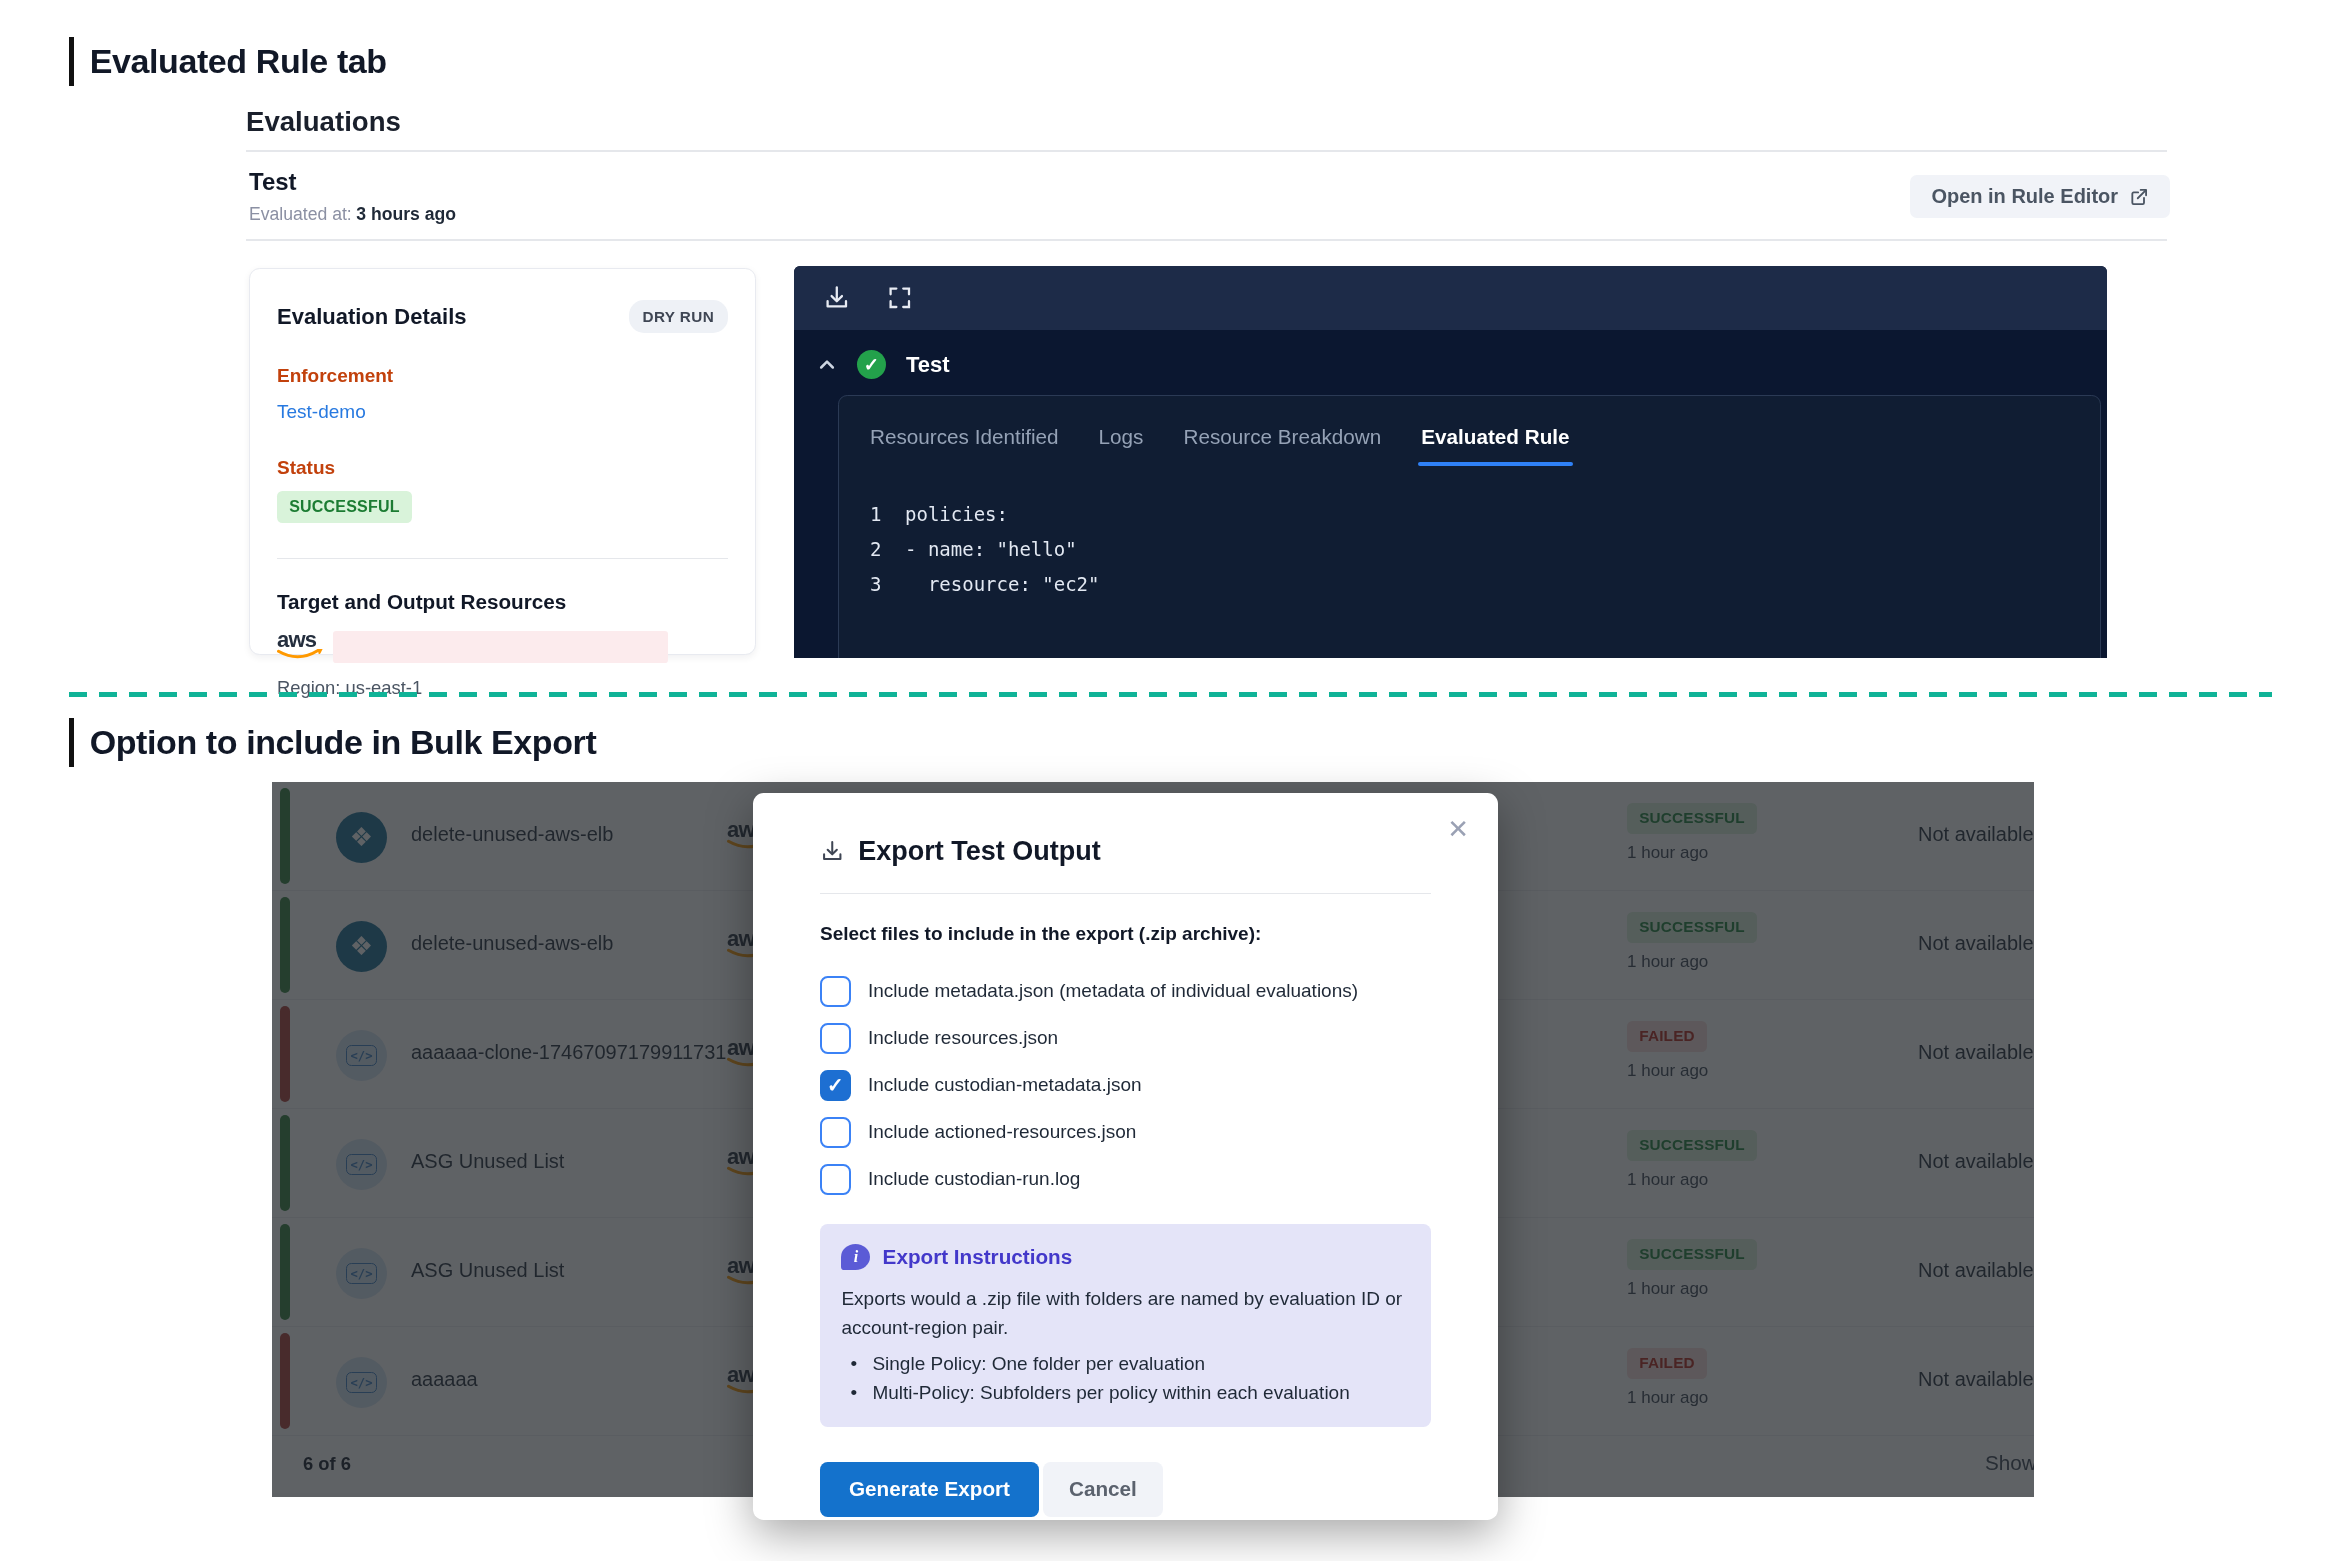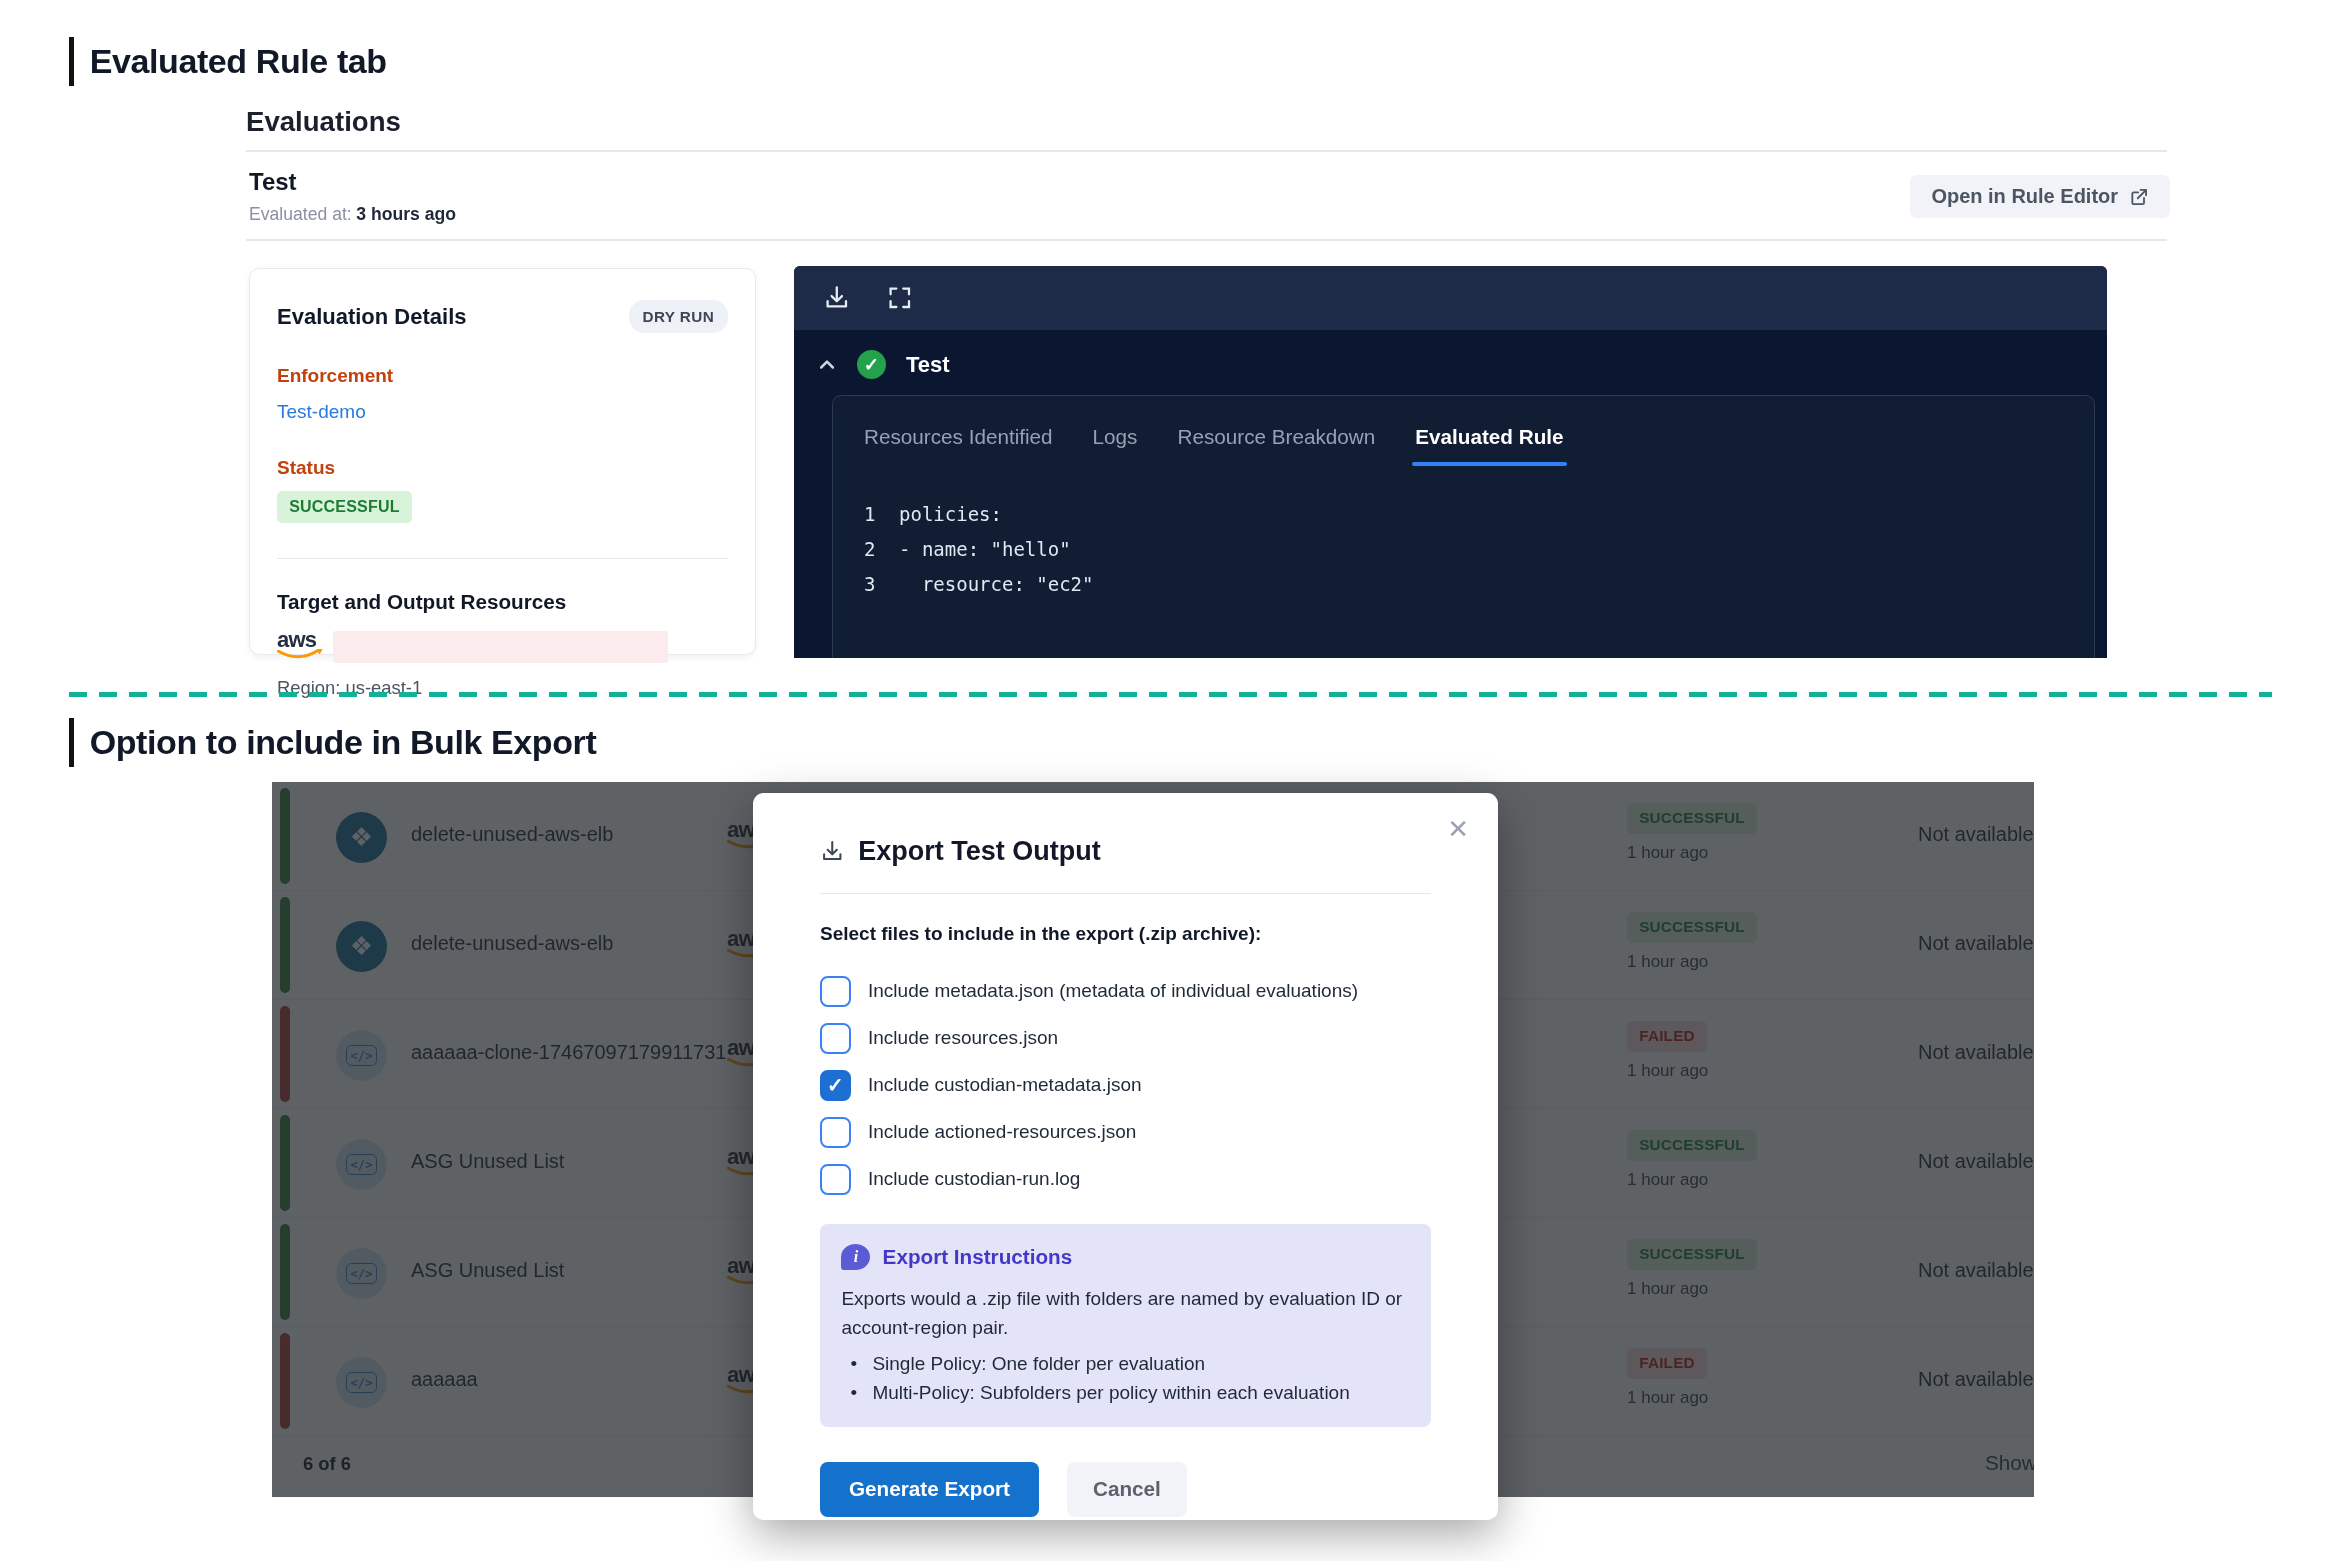--- a/index.html
+++ b/index.html
@@ -47,21 +47,21 @@
   
   .viewer { position:absolute; left:794px; top:266px; width:1313px; height:392px;
     background:#0b1730; border-radius:6.1px 6.1px 0 0; overflow:hidden; }
   .viewer-toolbar { height:64px; background:#1d2b48; display:flex; align-items:center; gap:35px; padding:0 29px; }
   .tool-icon { width:27.6px; height:27.6px; color:#e7ebf3; cursor:pointer; }
   .viewer-runrow { display:flex; align-items:center; gap:20px; padding:20px 23px 15.3px 23px; }
   .chev { width:20px; height:20px; color:#cdd5e1; cursor:pointer; }
   .check-circle { width:29px; height:29px; border-radius:50%; background:#23a14b; color:#fff;
     display:flex; align-items:center; justify-content:center; font-size:18.4px; font-weight:700; }
   .viewer-runname { color:#ffffff; font-size:22px; font-weight:700; }
-  .code-card { position:absolute; left:38px; top:129px; width:1263px; height:459px;
+  .code-card { position:absolute; left:44px; top:129px; width:1263px; height:459px;
     background:#101d33; border:1.5px solid #2b3a55; border-radius:9.2px; padding:29px 31px; }
   .tabs { display:flex; gap:40px; }
   .tab { font-size:20.7px; color:#95a2b6; padding-bottom:17px; position:relative; cursor:pointer; white-space:nowrap; }
   .tab.true { color:#ffffff; font-weight:700; }
   .tab.true::after { content:""; position:absolute; left:-3.1px; right:-3.1px; bottom:0; height:3.8px;
     background:#2f81f7; border-radius:2.3px; }
   .code-area { margin-top:31px; font-family:"DejaVu Sans Mono", monospace; font-size:19px;
     color:#e2e8f2; line-height:1.85; }
   .code-line { display:flex; white-space:pre; }
   .code-line .ln { width:35px; flex:none; }
@@ -120,21 +120,21 @@
   .instr-title-row { display:flex; align-items:center; gap:12.2px; }
   .bubble-i { width:29px; height:26px; background:#5b5bd6; border-radius:50% 50% 50% 12%;
     color:#ffffff; font-size:16px; font-weight:700; display:flex; align-items:center; justify-content:center;
     font-family:"Liberation Serif", serif; font-style:italic; }
   .instr-title { font-size:20.7px; font-weight:700; color:#4338ca; }
   .instr-body { font-size:19px; color:#1f2937; margin-top:15.3px; line-height:1.5; width:571px; }
   .instr-bullets { margin-top:7.7px; }
   .instr-bullets li { list-style:none; font-size:19px; color:#1f2937; line-height:1.5;
     padding-left:31px; position:relative; }
   .instr-bullets li::before { content:"•"; position:absolute; left:9.2px; }
-  .modal-actions { display:flex; gap:28px; margin-top:35px; }
+  .modal-actions { display:flex; gap:4px; margin-top:35px; }
   .btn-primary { background:#1472cc; color:#ffffff; font-size:20.7px; font-weight:700;
     padding:15.3px 29px; border-radius:7.7px; border:none; cursor:pointer; }
   .btn-secondary { background:#f1f3f8; color:#5b626e; font-size:20.7px; font-weight:700;
     padding:15.3px 26px; border-radius:7.7px; border:none; cursor:pointer; }
 
   svg { display:block; }
 </style>
 </head>
 <body>
 

